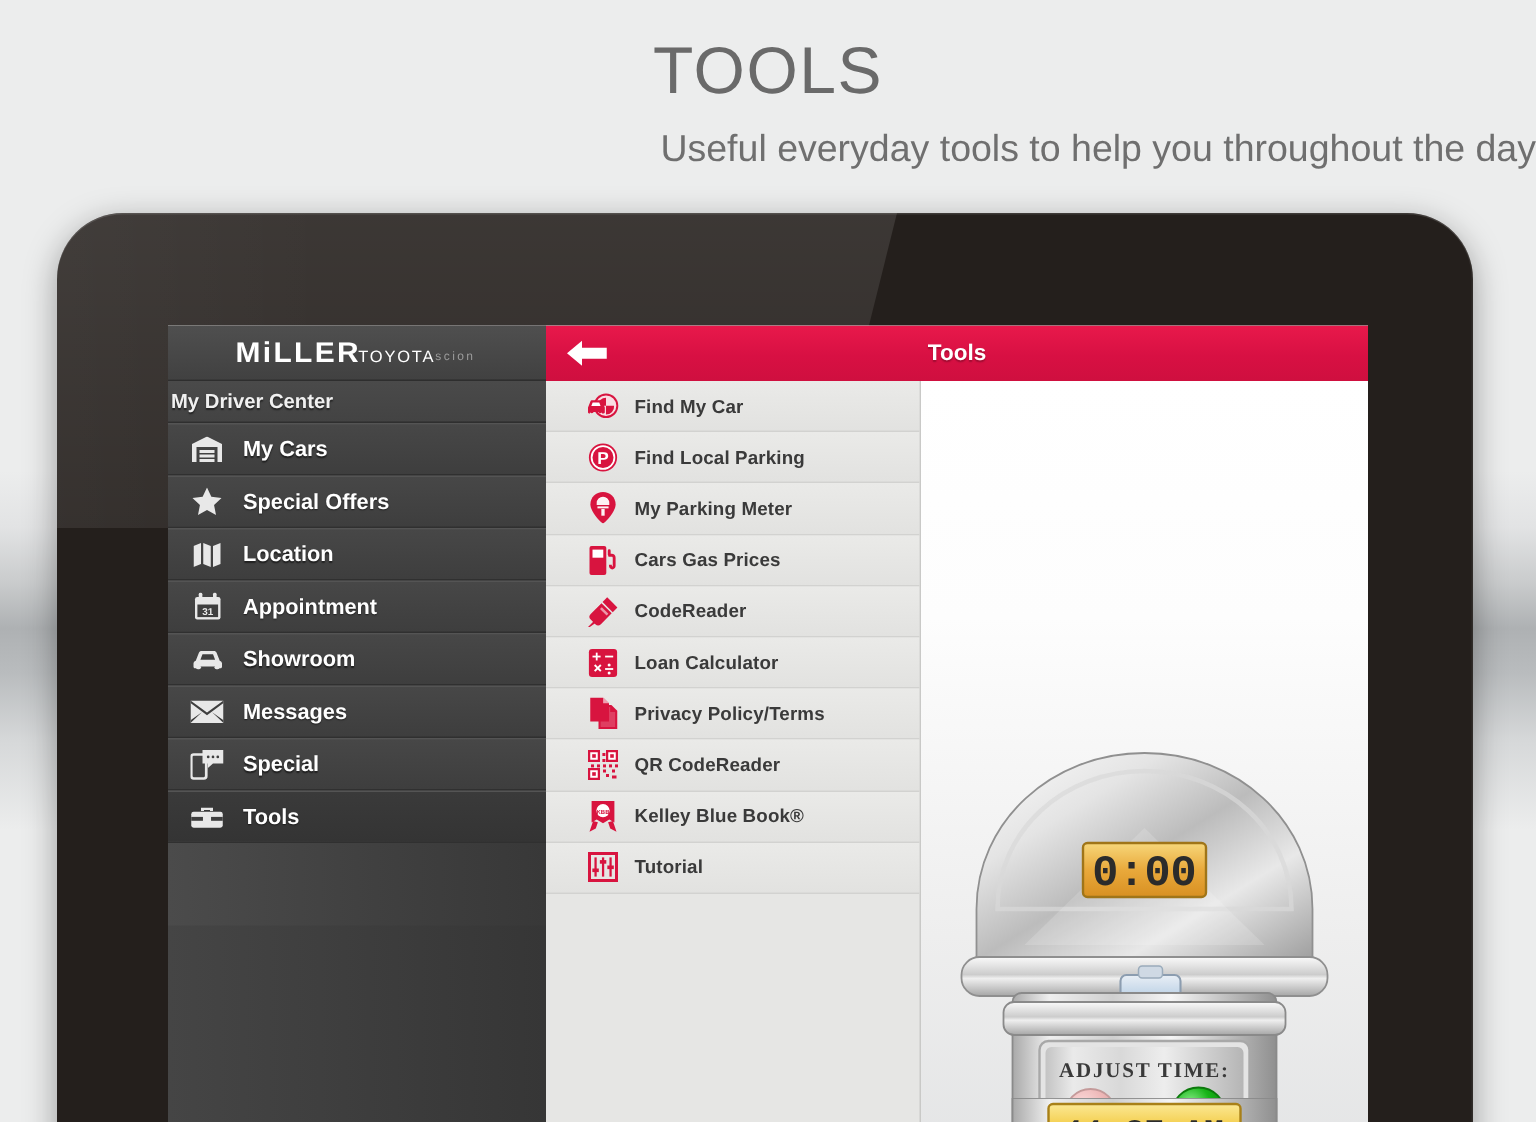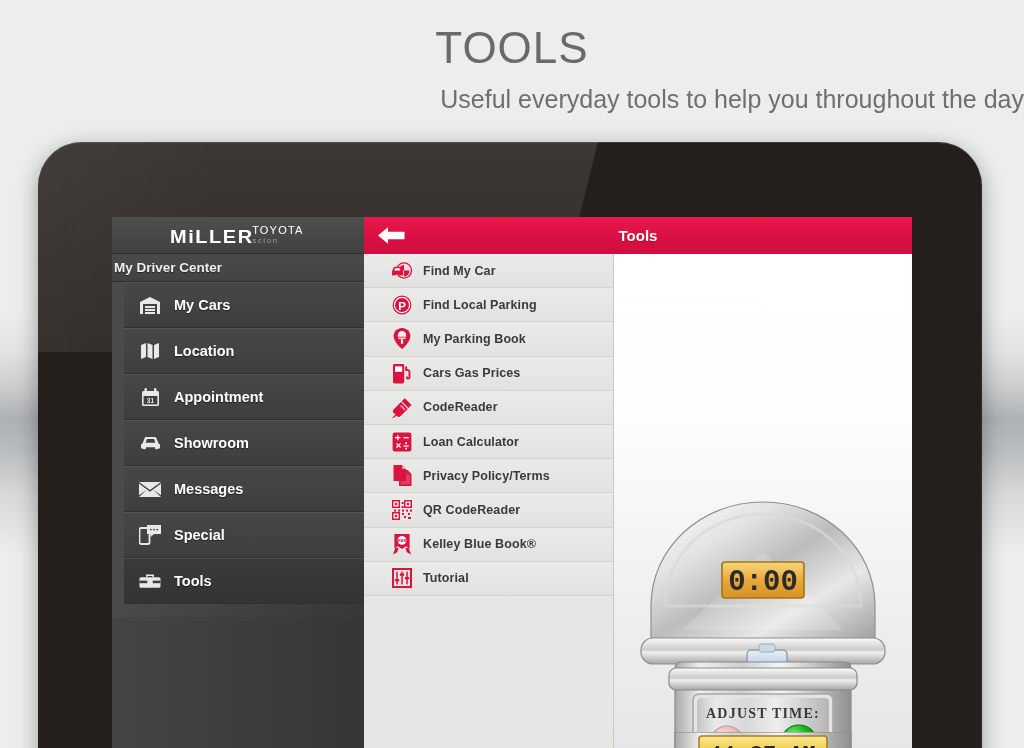--- a/index.html
+++ b/index.html
@@ -74,39 +74,38 @@
     height:37px; display:flex; align-items:center; justify-content:center;
     background:linear-gradient(to bottom,#4f4f4f,#414141);
     border-bottom:1px solid #2e2e2e;
   }
   .logo { display:flex; align-items:flex-end; gap:0; }
   .logo-main {
     color:#fff; font-size:19px; font-weight:700; letter-spacing:1.5px;
     font-family:"Liberation Sans", sans-serif;
     transform:scaleX(1.05); line-height:1;
   }
-  .logo-right { display:flex; flex-direction:column; line-height:1; padding-bottom:1px;}
+  .logo-right { display:flex; line-height:1; padding-bottom:1px;}
   .logo-toyota { color:#fff; font-size:11px; font-weight:400; letter-spacing:1.2px; }
   .logo-scion { color:#9a9a9a; font-size:8px; font-weight:400; letter-spacing:1.6px; margin-top:1px;}
 
   .nav-head {
     height:28px; display:flex; align-items:center; padding-left:2px;
     color:#f0f0f0; font-size:13.5px; font-weight:700;
     background:linear-gradient(to bottom,#4a4a4a,#434343);
     border-bottom:1px solid #2f2f2f;
     text-shadow:0 1px 1px rgba(0,0,0,.5);
   }
   .nav-item {
-    height:46px; display:flex; align-items:center; gap:12px;
+    height:35px; display:flex; align-items:center; gap:12px;
     padding-left:14px;
     border-bottom:1px solid #303030;
     border-top:1px solid #545454;
     background:linear-gradient(to bottom,#474747,#3e3e3e);
     cursor:pointer;
-    margin-left:12px;
   }
   .nav-item.active {
     background:linear-gradient(to bottom,#3a3a3a,#343434);
   }
   .nav-ico { width:24px; height:22px; display:flex; align-items:center; justify-content:center; flex:0 0 24px;}
   .nav-ico svg { display:block; }
   .nav-label {
     color:#fff; font-size:14.5px; font-weight:700;
     text-shadow:0 1px 1px rgba(0,0,0,.55);
   }
@@ -188,20 +187,28 @@
           <svg width="20" height="17" viewBox="0 0 20 17">
               <path fill="#e8e8e8" d="M10 0 0 5v12h3V7h14v10h3V5z"></path>
               <rect x="5" y="9" width="10" height="2" fill="#e8e8e8"></rect>
               <rect x="5" y="12" width="10" height="2" fill="#e8e8e8"></rect>
               <rect x="5" y="15" width="10" height="2" fill="#e8e8e8"></rect>
             </svg>
         </span>
         <span class="nav-label">My Cars</span>
       </div>
 
+      <div class="nav-item">
+        <span class="nav-ico">
+          <svg width="20" height="19" viewBox="0 0 20 19">
+              <path fill="#e8e8e8" d="M10 0l2.9 6.2 6.8.8-5 4.6 1.3 6.7L10 15l-6 3.3 1.3-6.7-5-4.6 6.8-.8z"></path>
+            </svg>
+        </span>
+        <span class="nav-label">Special Offers</span>
+      </div>
 
       <div class="nav-item">
         <span class="nav-ico">
           <svg width="19" height="18" viewBox="0 0 19 18">
               <path fill="#e8e8e8" d="M0 3l5-2v14l-5 2z"></path>
               <path fill="#e8e8e8" d="M6.5 1l5 2v14l-5-2z"></path>
               <path fill="#e8e8e8" d="M13 3l5-2v14l-5 2z"></path>
             </svg>
         </span>
         <span class="nav-label">Location</span>
@@ -314,21 +321,21 @@
 
           <div class="tool-row">
             <span class="tool-ico">
               <svg width="18" height="21" viewBox="0 0 18 21">
                 <path fill="#d8143f" d="M9 0C4.3 0 .6 3.6.6 8.1c0 5.2 6.4 11.7 8.4 12.9 2-1.2 8.4-7.7 8.4-12.9C17.4 3.6 13.7 0 9 0z"></path>
                 <path fill="#fff" d="M9 3.1a4.2 4.2 0 0 0-4.2 4.2v1.4h8.4V7.3A4.2 4.2 0 0 0 9 3.1z" opacity=".95"></path>
                 <rect x="5.3" y="9.6" width="7.4" height="1.3" fill="#fff" opacity=".95"></rect>
                 <rect x="7.9" y="11.3" width="2.2" height="4.5" fill="#fff" opacity=".95"></rect>
               </svg>
             </span>
-            <span class="tool-label">My Parking Book</span>
+            <span class="tool-label">My Parking Meter</span>
           </div>
 
           <div class="tool-row">
             <span class="tool-ico">
               <svg width="20" height="21" viewBox="0 0 20 21">
                 <rect x="1" y="1" width="11.2" height="19.4" rx="1.4" fill="#d8143f"></rect>
                 <rect x="3" y="3.4" width="7.2" height="5.4" fill="#fff"></rect>
                 <path fill="#d8143f" d="M13.6 6.2h2.2c1.5 0 2.6 1.1 2.6 2.6v5.6c0 1.2-1 2.2-2.2 2.2s-2.2-1-2.2-2.2v-.9h1.9v.9c0 .2.1.3.3.3s.3-.1.3-.3V8.8c0-.4-.3-.7-.7-.7h-2.2z"></path>
                 <rect x="13.2" y="3.2" width="1.9" height="4.4" rx=".9" fill="#d8143f"></rect>
               </svg>

